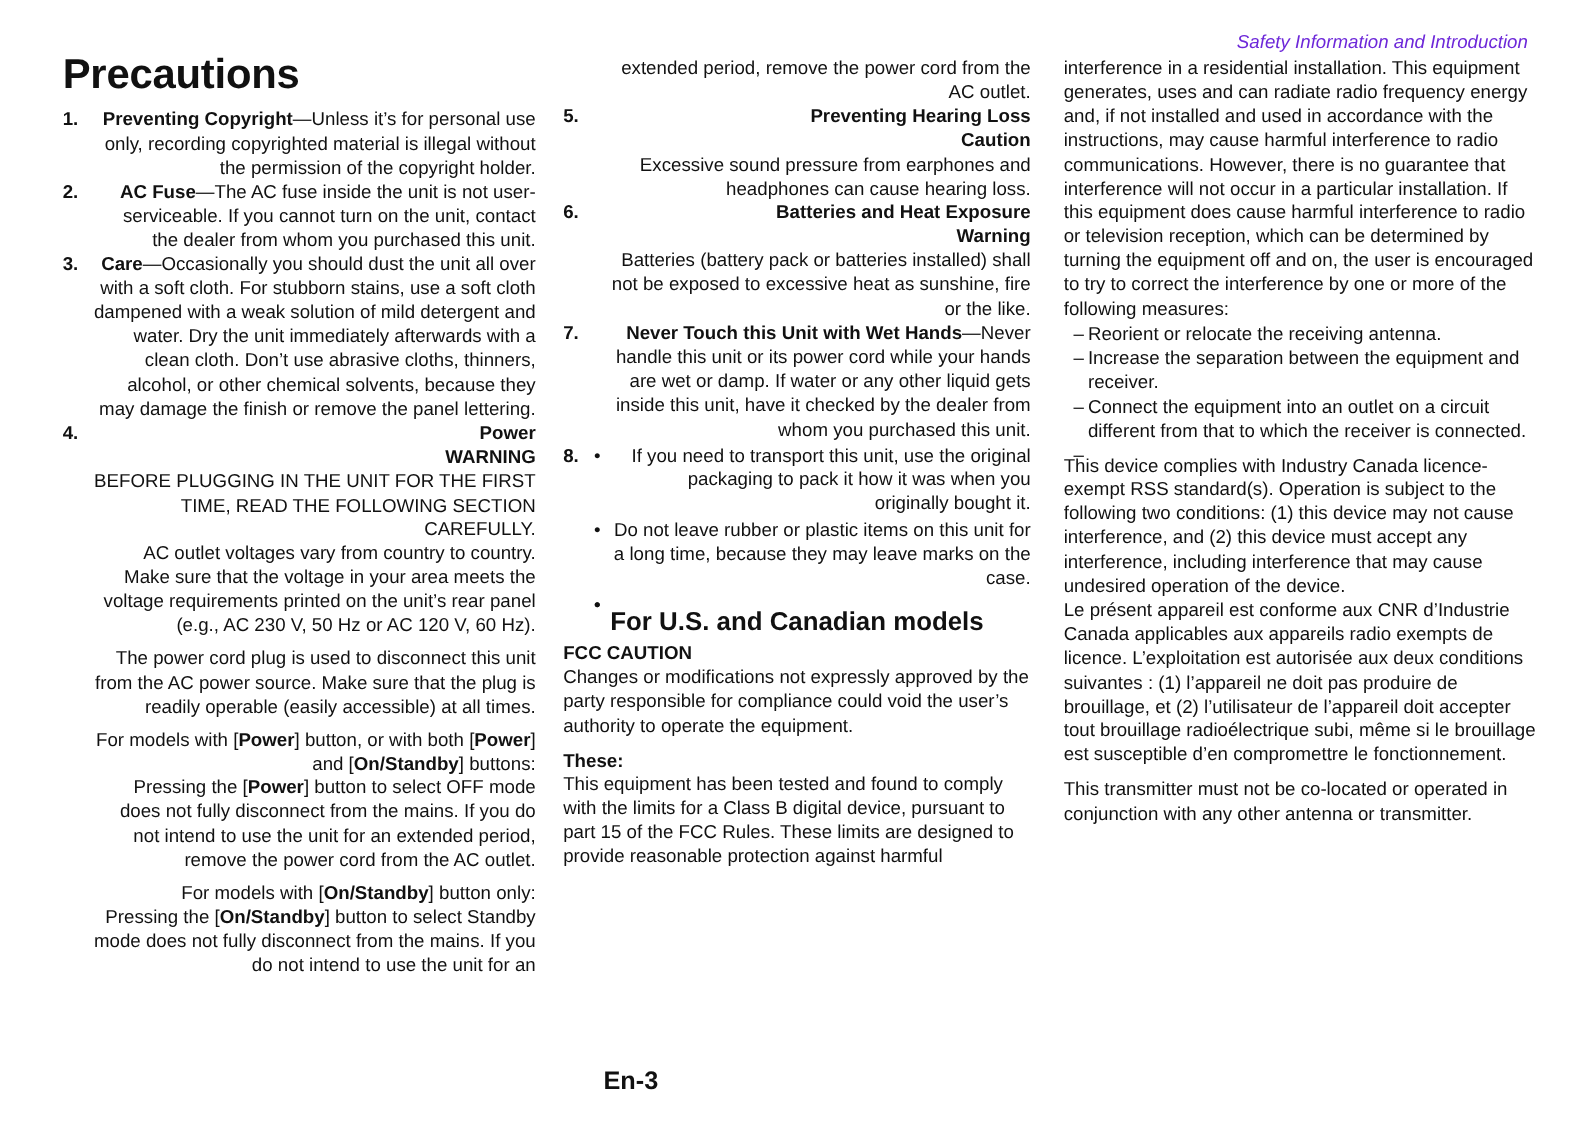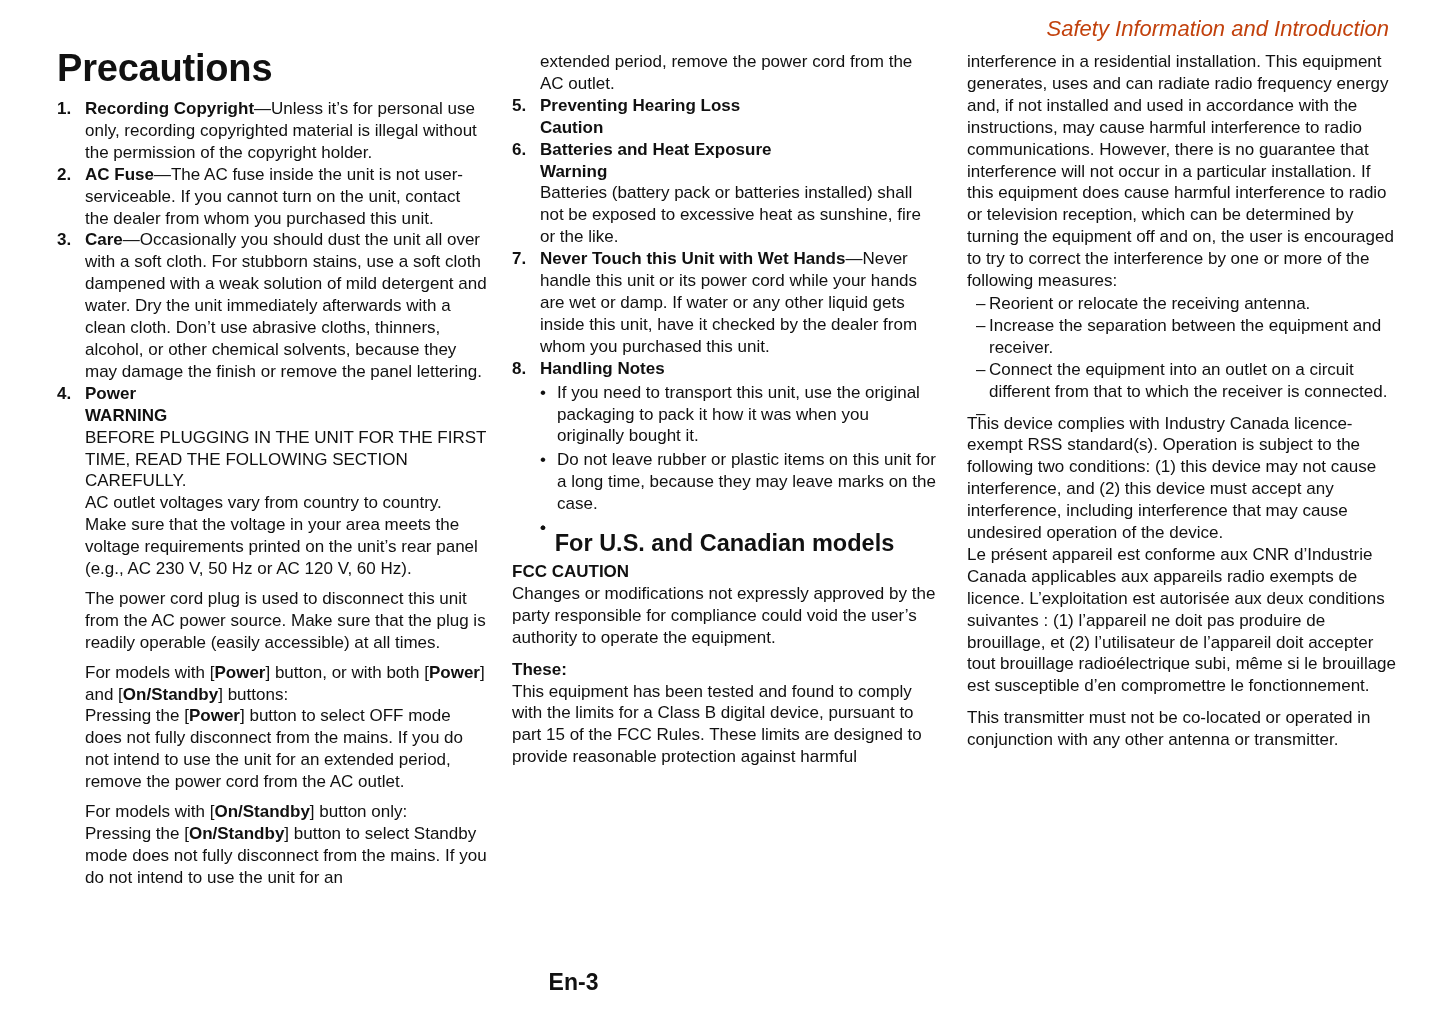--- a/index.html
+++ b/index.html
@@ -2,32 +2,32 @@
 <html><head>
   <meta charset="utf-8">
   <style>
     html, body { margin: 0; padding: 0; background: #ffffff; }
     body {
       width: 1445px; height: 1023px; position: relative; overflow: hidden;
       font-family: "Liberation Sans", sans-serif; color: #111111;
       font-size: 17px; line-height: 21.9px;
     }
     .running-head {
-      position: absolute; right: 56px; top: 18px;
-      font-style: italic; font-size: 22px; color: #c2410c;
+      position: absolute; right: 56px; top: 28px;
+      font-style: italic; font-size: 17px; color: #6d28d9;
     }
     .col { position: absolute; top: 0; }
     .col1 { left: 57px; width: 430px; }
     .col2 { left: 512px; width: 425px; }
     .col3 { left: 967px; width: 430px; top: 51px; }
     .page-title {
       position: absolute; left: 57px; top: 45px; margin: 0;
       font-size: 38px; font-weight: bold; line-height: 46px; letter-spacing: -0.2px;
     }
-    ol.items { list-style: none; margin: 0; padding: 0; }
+    ol.items { list-style: none; margin: 0; padding: 0; text-align: right; }
     ol.items > li { position: relative; padding-left: 28px; }
     .num { position: absolute; left: 0; top: 0; font-weight: bold; }
     .b { font-weight: bold; }
     .block { display: block; }
     .para-gap { margin-top: 8px; }
     ul.bullets { list-style: none; margin: 2px 0 0 0; padding: 0; }
     ul.bullets > li { position: relative; padding-left: 17px; margin-bottom: 2px; }
     .bullet { position: absolute; left: 0; top: 0; }
     ul.dashes { list-style: none; margin: 1px 0 0 0; padding: 0; }
     ul.dashes > li { position: relative; padding-left: 22px; }
@@ -45,21 +45,21 @@
 <body>
 
 <div class="running-head">Safety Information and Introduction</div>
 
 <h1 class="page-title">Precautions</h1>
 
 <div class="col col1" style="top:98px;">
   <ol class="items">
     <li>
       <span class="num">1.</span>
-      <span><span class="b">Recording Copyright</span><span>—Unless it’s for personal use only, recording copyrighted material is illegal without the permission of the copyright holder.</span></span>
+      <span><span class="b">Preventing Copyright</span><span>—Unless it’s for personal use only, recording copyrighted material is illegal without the permission of the copyright holder.</span></span>
     </li>
     <li>
       <span class="num">2.</span>
       <span><span class="b">AC Fuse</span><span>—The AC fuse inside the unit is not user-serviceable. If you cannot turn on the unit, contact the dealer from whom you purchased this unit.</span></span>
     </li>
     <li>
       <span class="num">3.</span>
       <span><span class="b">Care</span><span>—Occasionally you should dust the unit all over with a soft cloth. For stubborn stains, use a soft cloth dampened with a weak solution of mild detergent and water. Dry the unit immediately afterwards with a clean cloth. Don’t use abrasive cloths, thinners, alcohol, or other chemical solvents, because they may damage the finish or remove the panel lettering.</span></span>
     </li>
     <li>
@@ -77,34 +77,34 @@
 
 <div class="col col2" style="top:51px;">
   <ol class="items">
     <li>
       <span>extended period, remove the power cord from the AC outlet.</span>
     </li>
     <li>
       <span class="num">5.</span>
       <span class="b block">Preventing Hearing Loss</span>
       <span class="b block">Caution</span>
+      <span class="block">Excessive sound pressure from earphones and headphones can cause hearing loss.</span>
     </li>
     <li>
       <span class="num">6.</span>
       <span class="b block">Batteries and Heat Exposure</span>
       <span class="b block">Warning</span>
       <span class="block">Batteries (battery pack or batteries installed) shall not be exposed to excessive heat as sunshine, fire or the like.</span>
     </li>
     <li>
       <span class="num">7.</span>
       <span><span class="b">Never Touch this Unit with Wet Hands</span><span>—Never handle this unit or its power cord while your hands are wet or damp. If water or any other liquid gets inside this unit, have it checked by the dealer from whom you purchased this unit.</span></span>
     </li>
     <li>
       <span class="num">8.</span>
-      <span class="b block">Handling Notes</span>
       <ul class="bullets">
         <li><span class="bullet">•</span><span>If you need to transport this unit, use the original packaging to pack it how it was when you originally bought it.</span></li>
         <li><span class="bullet">•</span><span>Do not leave rubber or plastic items on this unit for a long time, because they may leave marks on the case.</span></li>
         <li><span class="bullet">•</span></li>
         <li><span class="bullet">•</span></li>
       </ul>
     </li>
   </ol>
   <section>
     <h2 class="section-heading">For U.S. and Canadian models</h2>

